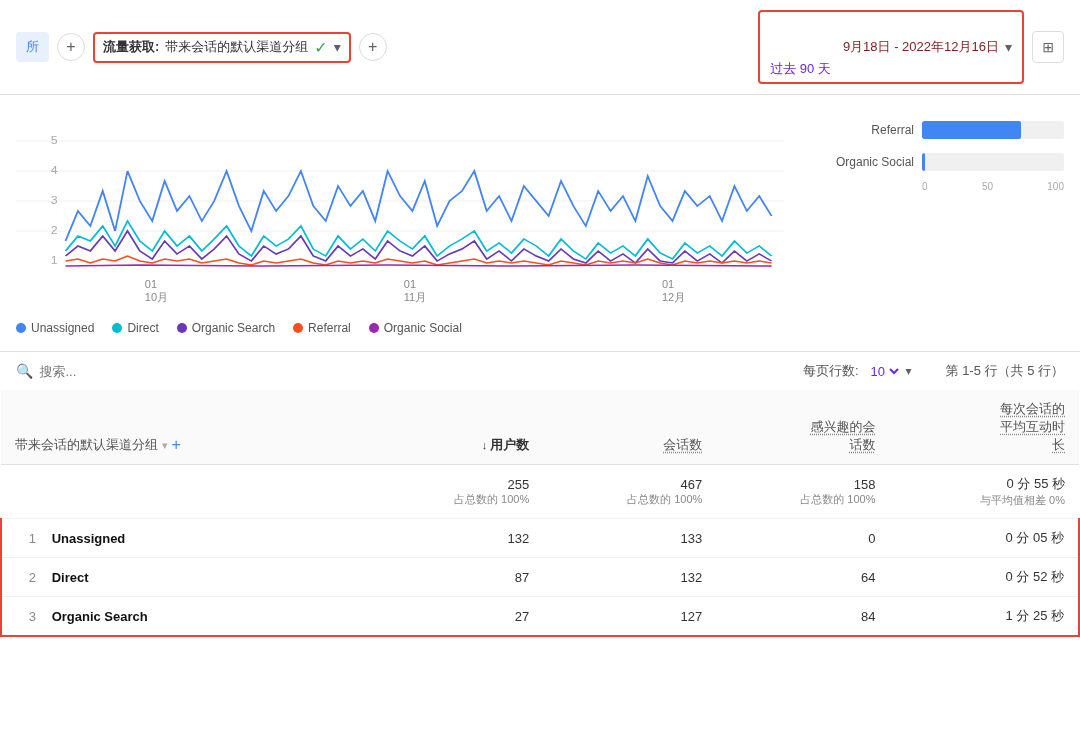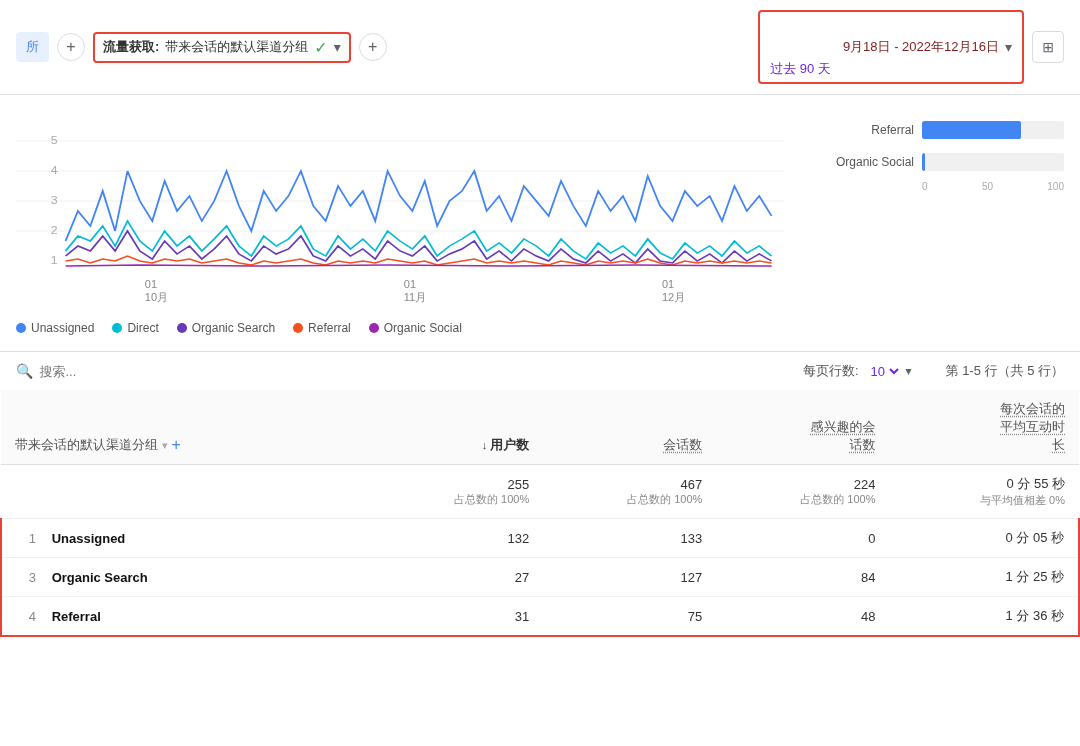--- a/index.html
+++ b/index.html
@@ -456,54 +456,54 @@
         <td class="col-dim"></td>
         <td>
           <div>255</div>
           <div class="total-sub">占总数的 100%</div>
         </td>
         <td>
           <div>467</div>
           <div class="total-sub">占总数的 100%</div>
         </td>
         <td>
-          <div>224</div>
+          <div>158</div>
           <div class="total-sub">占总数的 100%</div>
         </td>
         <td>
           <div>0 分 55 秒</div>
           <div class="total-sub">与平均值相差 0%</div>
         </td>
       </tr>
 
       <tr class="data-row">
         <td class="col-dim">
           <span class="row-index" style="margin-right:12px; display:inline-block; min-width:20px;">1</span>
           <span class="row-name">Unassigned</span>
         </td>
         <td>132</td>
         <td>133</td>
         <td>0</td>
         <td>0 分 05 秒</td>
       </tr>
       <tr class="data-row">
         <td class="col-dim">
+          <span class="row-index" style="margin-right:12px; display:inline-block; min-width:20px;">2</span>
+          <span class="row-name">Direct</span>
+        </td>
+        <td>87</td>
+        <td>132</td>
+        <td>64</td>
+        <td>0 分 52 秒</td>
+      </tr>
+      <tr class="data-row">
+        <td class="col-dim">
           <span class="row-index" style="margin-right:12px; display:inline-block; min-width:20px;">3</span>
           <span class="row-name">Organic Search</span>
         </td>
         <td>27</td>
         <td>127</td>
         <td>84</td>
         <td>1 分 25 秒</td>
       </tr>
-      <tr class="data-row">
-        <td class="col-dim">
-          <span class="row-index" style="margin-right:12px; display:inline-block; min-width:20px;">4</span>
-          <span class="row-name">Referral</span>
-        </td>
-        <td>31</td>
-        <td>75</td>
-        <td>48</td>
-        <td>1 分 36 秒</td>
-      </tr>
     </tbody>
   </table>
 </div>
 
 </body></html>

